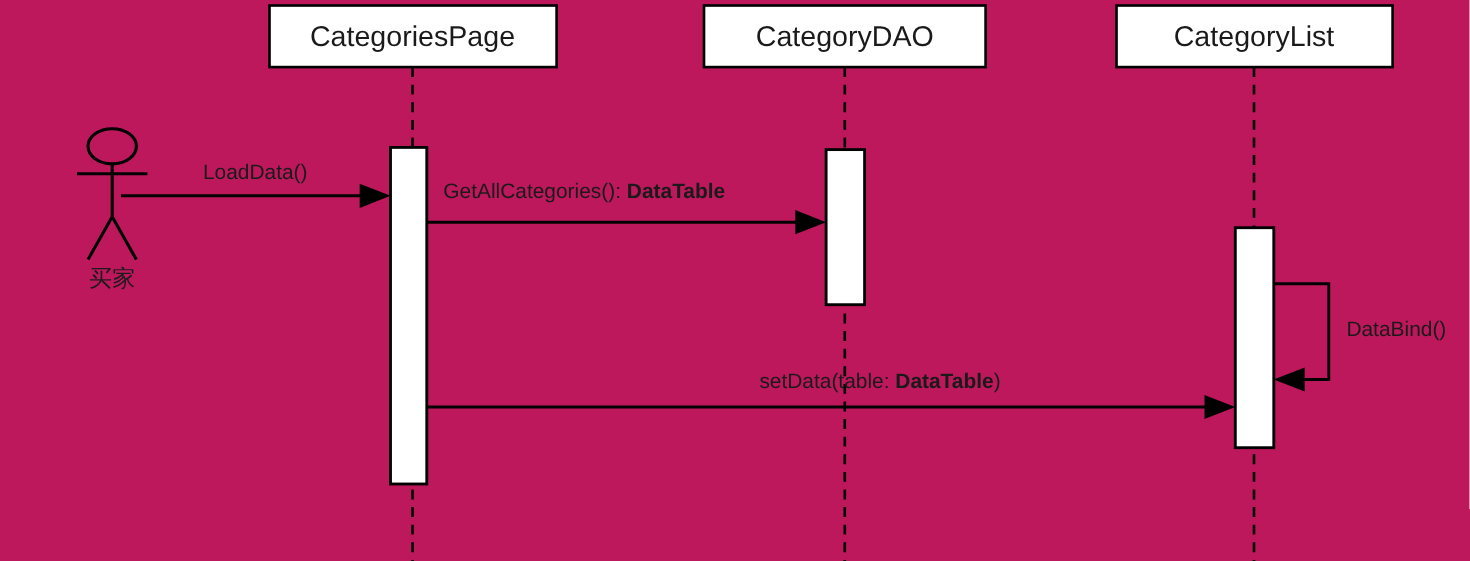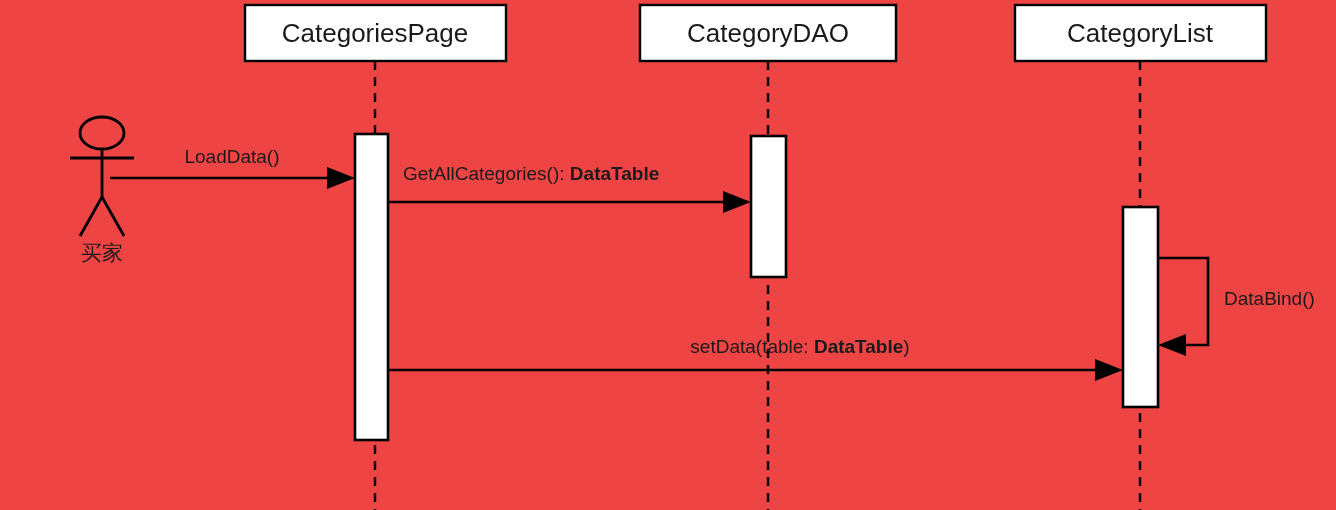--- a/index.html
+++ b/index.html
@@ -10,21 +10,21 @@
   body {
     width: 1336px;
     height: 510px;
     font-family: "Liberation Sans", sans-serif;
     overflow: hidden;
   }
   #diagram-root {
     position: relative;
     width: 1336px;
     height: 510px;
-    background: #ef4444;
+    background: #be185d;
   }
   svg.diagram-canvas {
     position: absolute;
     left: 0;
     top: 0;
     width: 1336px;
     height: 510px;
     display: block;
   }
   .lifeline-title {

